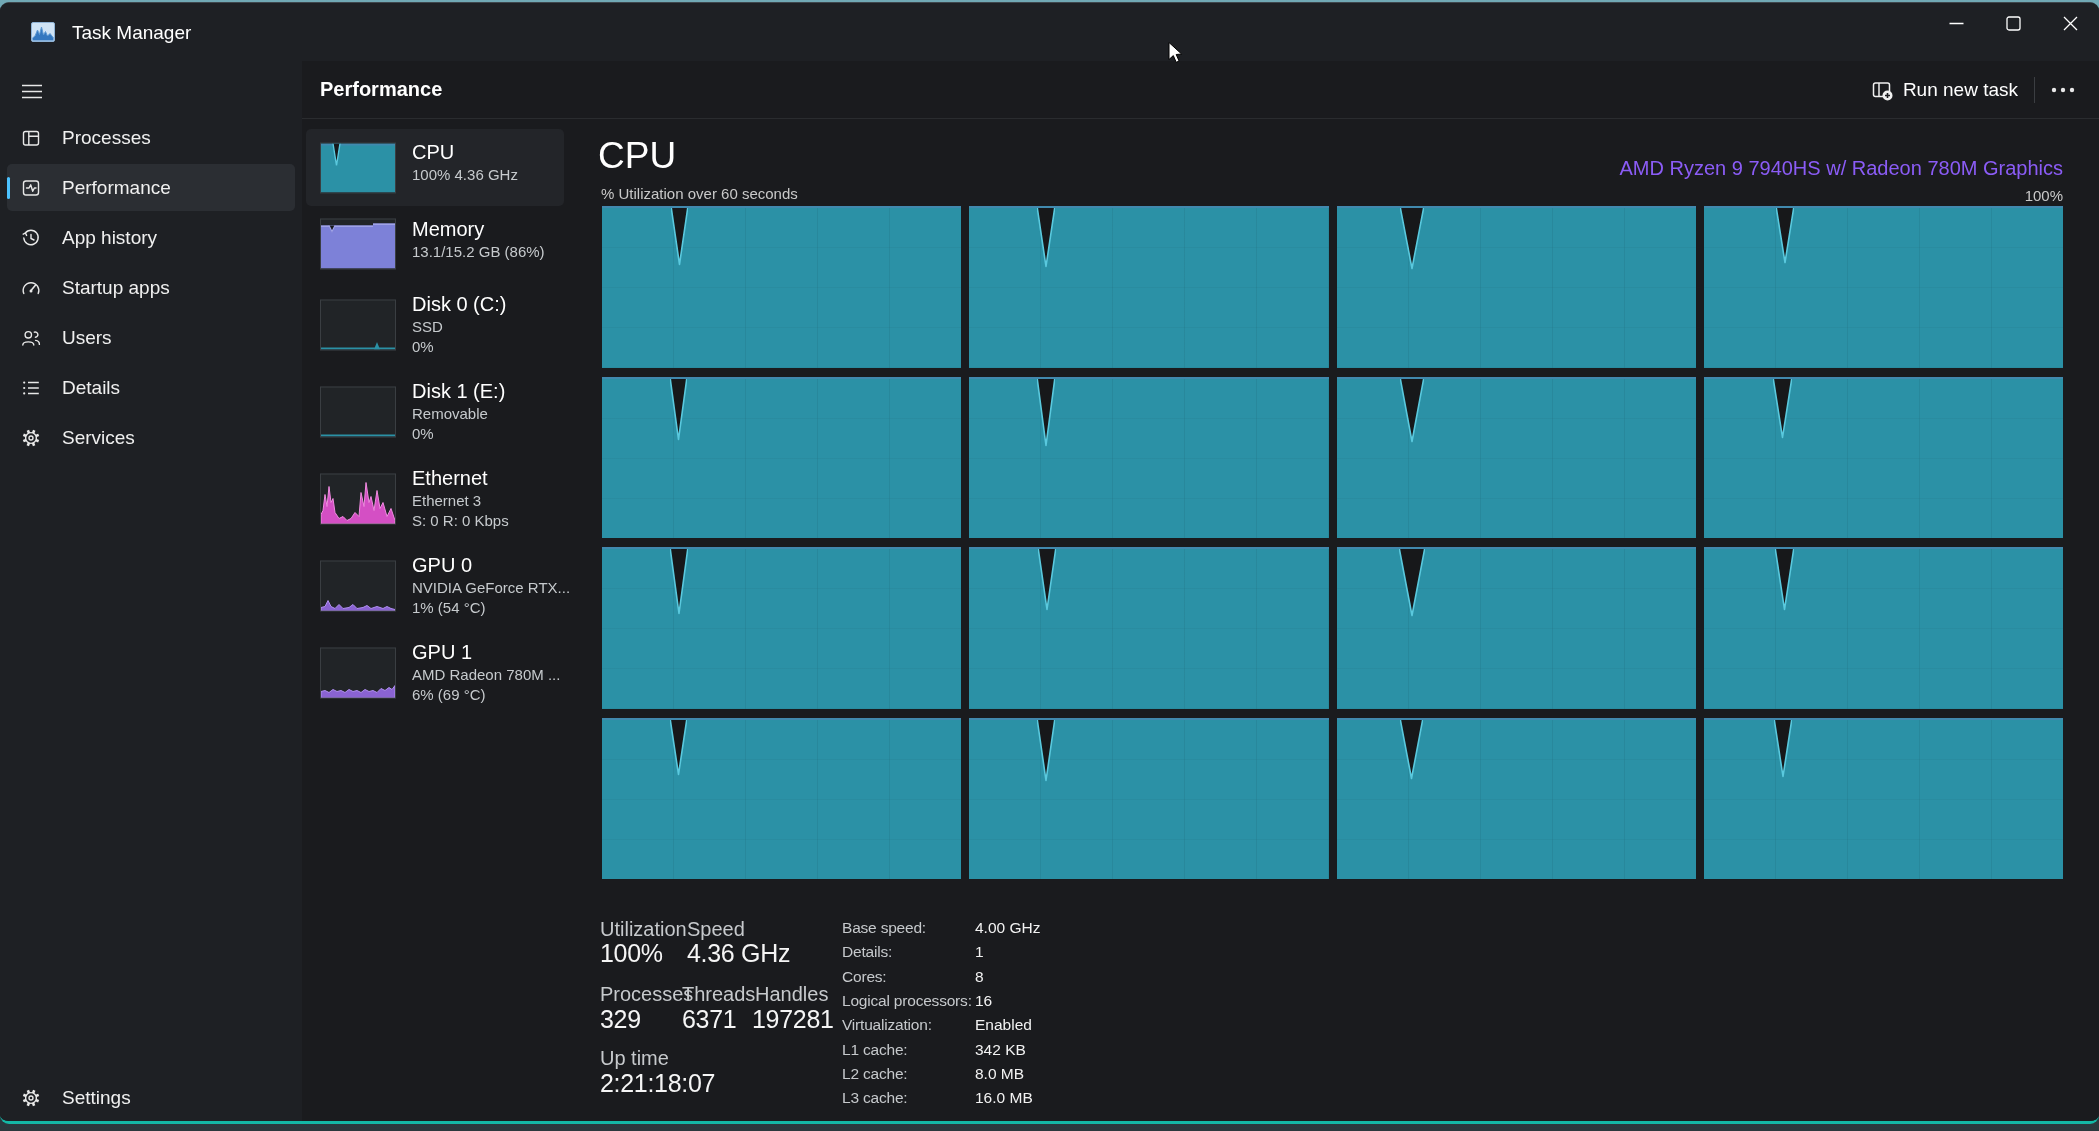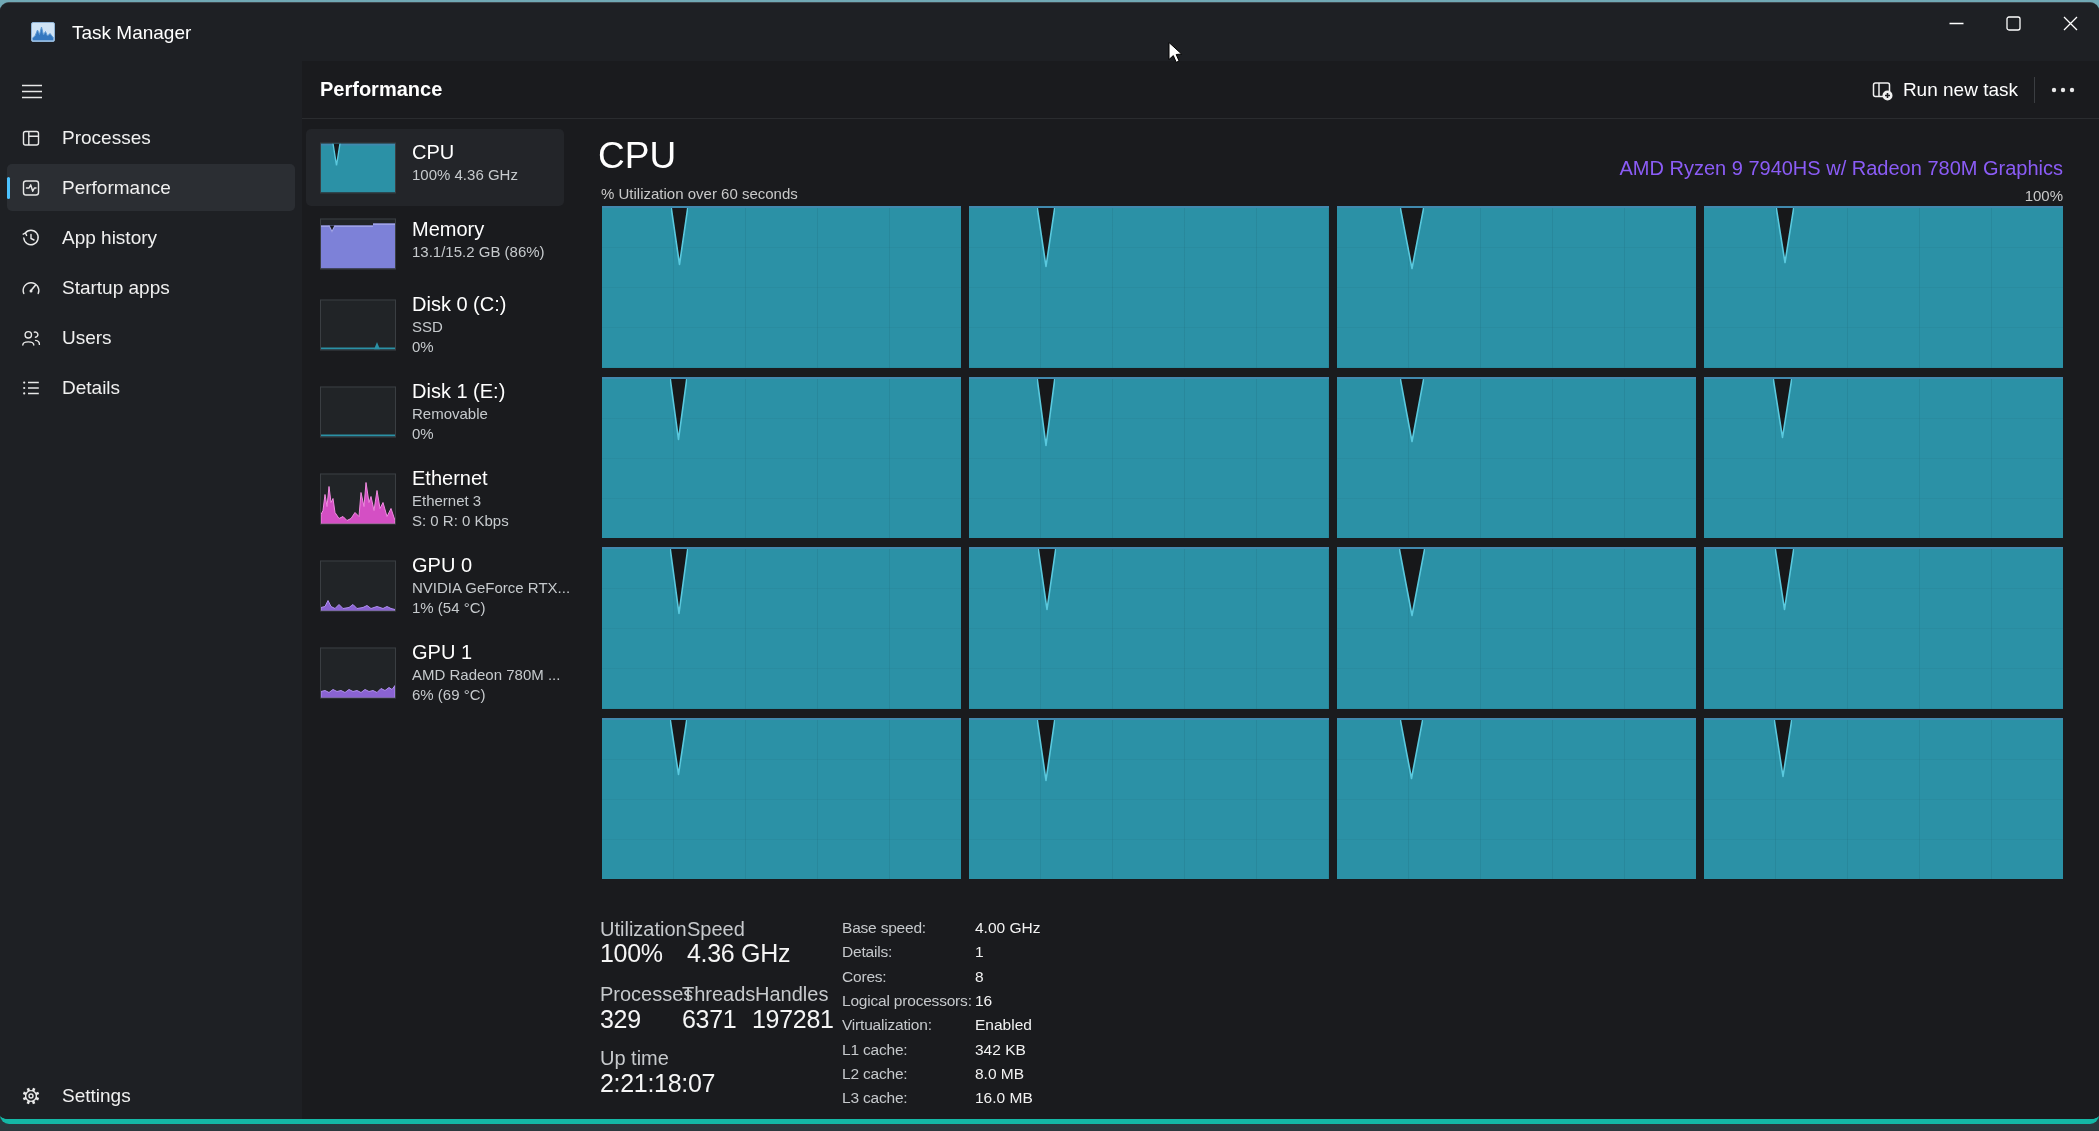--- a/index.html
+++ b/index.html
@@ -1,18 +1,18 @@
 <!DOCTYPE html>
 <html><head>
 <meta charset="utf-8">
 <style>
   * { margin:0; padding:0; box-sizing:border-box; }
   html,body { width:2099px; height:1131px; overflow:hidden; font-family:"Liberation Sans",sans-serif; }
   body { background:linear-gradient(180deg,#71a9b5 0%,#4a6a75 45%,#2b383d 100%); }
-  #window { position:absolute; left:0; right:0; top:2px; bottom:7px; background:#1c1d20; border-radius:9px; border-top:1px solid #3f464c; border-bottom:5px solid #14b8a6; overflow:hidden; }
+  #window { position:absolute; left:0; right:0; top:2px; bottom:7px; background:#1c1d20; border-radius:9px; border-top:1px solid #3f464c; border-bottom:3px solid #14b8a6; overflow:hidden; }
   
   #titlebar { position:absolute; left:0; top:0; right:0; height:58px; background:#1e2024; }
   #app-icon { position:absolute; left:31px; top:19px; width:24px; height:20px; }
   #window-title { position:absolute; left:72px; top:19px; font-size:19px; color:#ffffff; }
   #caption-buttons { position:absolute; right:0; top:0; display:flex; }
   .cap-btn { width:57px; height:40px; display:flex; align-items:center; justify-content:center; }
   
   #sidebar { position:absolute; left:0; top:58px; bottom:0; width:302px; background:#1e2024; }
   #hamburger { position:absolute; left:14px; top:12px; width:36px; height:36px; display:flex; align-items:center; justify-content:center; border-radius:5px; }
   #nav { position:absolute; left:0; top:50px; right:0; }
@@ -140,20 +140,35 @@
           <span class="nav-label">Users</span>
         </div>
         <div class="nav-item">
           <svg class="nav-icon" viewBox="0 0 20 20">
             <circle cx="3.2" cy="4.6" r="1.1" fill="#e8e8e8"></circle>
             <circle cx="3.2" cy="10" r="1.1" fill="#e8e8e8"></circle>
             <circle cx="3.2" cy="15.4" r="1.1" fill="#e8e8e8"></circle>
             <path d="M7,4.6 H17.8 M7,10 H17.8 M7,15.4 H17.8" stroke="#e8e8e8" stroke-width="1.5"></path>
           </svg>
           <span class="nav-label">Details</span>
+        </div>
+        <div class="nav-item">
+          <svg class="nav-icon" viewBox="0 0 20 20">
+            <circle cx="10" cy="10" r="5.4" fill="none" stroke="#e8e8e8" stroke-width="1.4"></circle>
+            <circle cx="10" cy="10" r="2" fill="none" stroke="#e8e8e8" stroke-width="1.4"></circle>
+            <line x1="14.789517168815003" y1="12.024975380004983" x2="17.644806250223947" y2="13.2321722411618" stroke="#e8e8e8" stroke-width="2.6"></line>
+            <line x1="11.954826245741154" y1="14.818573891615813" x2="13.120203430702226" y2="17.691185250079084" stroke="#e8e8e8" stroke-width="2.6"></line>
+            <line x1="7.975024619995018" y1="14.789517168815003" x2="6.767827758838202" y2="17.644806250223947" stroke="#e8e8e8" stroke-width="2.6"></line>
+            <line x1="5.181426108384189" y1="11.954826245741154" x2="2.3088147499209164" y2="13.120203430702228" stroke="#e8e8e8" stroke-width="2.6"></line>
+            <line x1="5.210482831184997" y1="7.975024619995018" x2="2.355193749776052" y2="6.767827758838202" stroke="#e8e8e8" stroke-width="2.6"></line>
+            <line x1="8.045173754258848" y1="5.181426108384188" x2="6.879796569297776" y2="2.3088147499209146" stroke="#e8e8e8" stroke-width="2.6"></line>
+            <line x1="12.024975380004983" y1="5.210482831184998" x2="13.2321722411618" y2="2.3551937497760536" stroke="#e8e8e8" stroke-width="2.6"></line>
+            <line x1="14.818573891615813" y1="8.045173754258848" x2="17.691185250079087" y2="6.879796569297775" stroke="#e8e8e8" stroke-width="2.6"></line>
+          </svg>
+          <span class="nav-label">Services</span>
         </div>
       </div>
     <div id="settings-item">
       <svg class="nav-icon" viewBox="0 0 20 20">
           <circle cx="10" cy="10" r="5.4" fill="none" stroke="#e8e8e8" stroke-width="1.4"></circle>
           <circle cx="10" cy="10" r="2" fill="none" stroke="#e8e8e8" stroke-width="1.4"></circle>
           <line x1="14.789517168815003" y1="12.024975380004983" x2="17.644806250223947" y2="13.2321722411618" stroke="#e8e8e8" stroke-width="2.6"></line>
           <line x1="11.954826245741154" y1="14.818573891615813" x2="13.120203430702226" y2="17.691185250079084" stroke="#e8e8e8" stroke-width="2.6"></line>
           <line x1="7.975024619995018" y1="14.789517168815003" x2="6.767827758838202" y2="17.644806250223947" stroke="#e8e8e8" stroke-width="2.6"></line>
           <line x1="5.181426108384189" y1="11.954826245741154" x2="2.3088147499209164" y2="13.120203430702228" stroke="#e8e8e8" stroke-width="2.6"></line>

